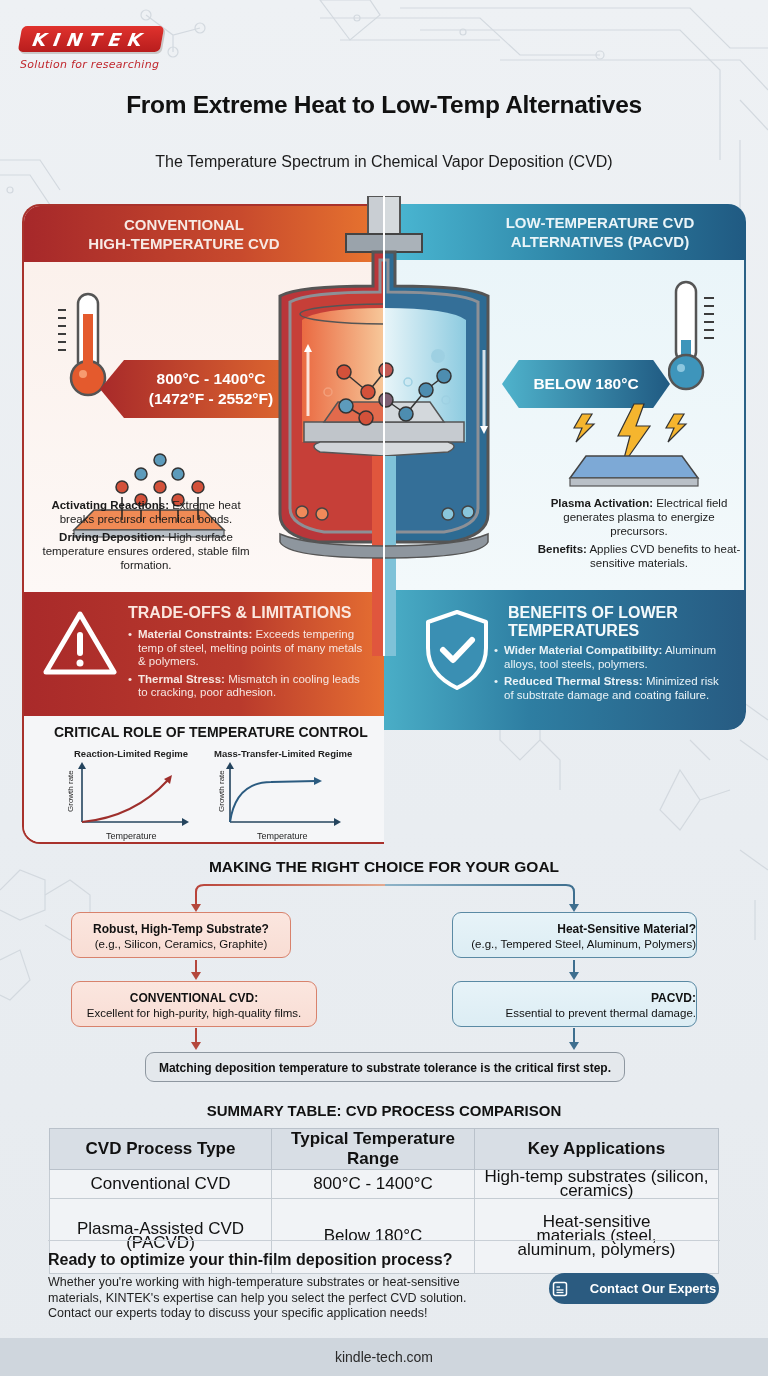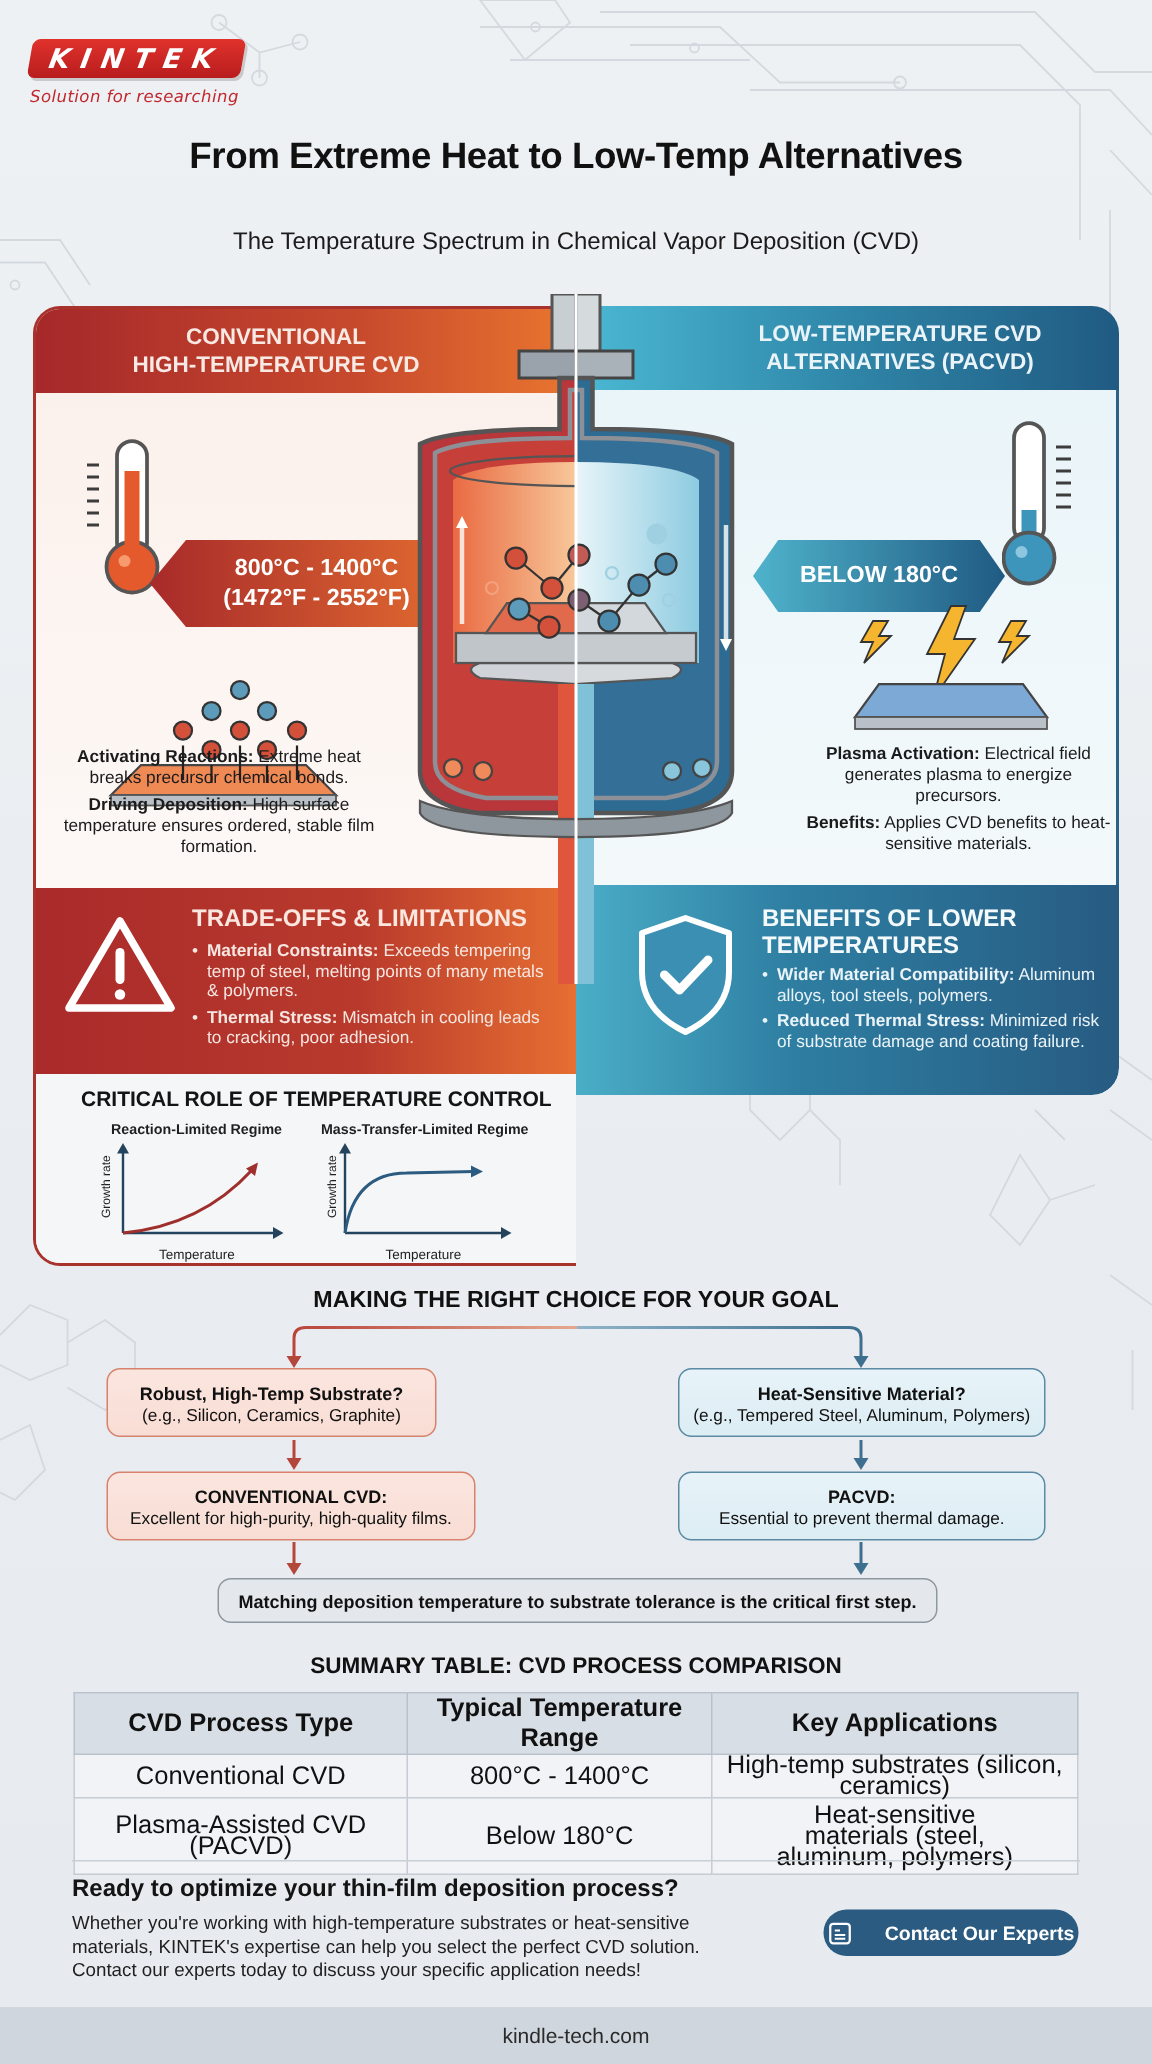--- a/index.html
+++ b/index.html
@@ -65,36 +65,36 @@
     background: linear-gradient(90deg, #a92a2a 0%, #b93a2c 60%, #e66f32 100%); color: #f6e6e1; }
   .trade h3 { position: absolute; left: 104px; top: 12px; font-size: 16px; color: #fbe7df; }
   .trade ul, .benef ul { position: absolute; list-style: none; font-size: 11.5px; line-height: 13.5px; }
   .trade ul { left: 104px; top: 36px; width: 240px; }
   .trade li, .benef li { margin-bottom: 4px; padding-left: 10px; position: relative; }
   .trade li::before, .benef li::before { content: "•"; position: absolute; left: 0; }
 
   .benef { position: absolute; left: 0; top: 386px; width: 100%; height: 140px;
     background: linear-gradient(90deg, #4aaec7 0%, #2e7ea2 40%, #275b82 100%); color: #eaf3f7; border-radius: 0 0 18px 0; }
   .benef h3 { position: absolute; left: 124px; top: 14px; font-size: 16px; line-height: 18px; color: #f4fafc; }
-  .benef ul { left: 124px; top: 54px; width: 230px; }
+  .benef ul { left: 110px; top: 54px; width: 230px; }
 
   .crit { position: absolute; left: 0; top: 510px; width: 100%; height: 130px; background: #f5f6f8; }
   .crit h4 { position: absolute; left: 30px; top: 8px; font-size: 14px; color: #141414; }
   .chart-title { position: absolute; font-size: 9.5px; font-weight: bold; color: #1f1f1f; }
   .axis-lab { position: absolute; font-size: 9px; color: #1f1f1f; }
 
   
   .reactor { position: absolute; left: 258px; top: 196px; width: 252px; height: 460px; }
 
   
   .flow-title { position: absolute; left: 0; right: 0; top: 858px; text-align: center; font-weight: bold; font-size: 15.5px; }
   .fbox { position: absolute; border-radius: 9px; text-align: center; font-size: 11.5px; line-height: 15px; padding-top: 9px; }
   .fbox b { display: block; font-size: 12px; }
   .fbox.red { background: linear-gradient(180deg,#fbe6df,#f8ddd4); border: 1.5px solid #d8826c; }
-  .fbox.blue { background: linear-gradient(180deg,#e7f3f8,#dcedf4); border: 1.5px solid #5a8aa4; }
+  .fbox.blue { background: linear-gradient(180deg,#e7f3f8,#dcedf4); border: 1.5px solid #5a8aa4; text-align: right; }
   .fbox.grey { background: #e4e8ec; border: 1.5px solid #8e97a0; font-weight: bold; font-size: 12px; padding-top: 8px; }
 
   
   .table-title { position: absolute; left: 0; right: 0; top: 1102px; text-align: center; font-weight: bold; font-size: 15px; }
   table { position: absolute; left: 49px; top: 1128px; width: 670px; border-collapse: collapse; font-size: 17px; }
   th { background: #d8dee5; font-weight: bold; height: 28px; border: 1px solid #b9c1ca; }
   td { height: 28px; text-align: center; border: 1px solid #c5ccd3; background: #f1f3f6; line-height: 14px; }
   tr.tall td { height: 40px; }
 
   .divider { position: absolute; left: 48px; right: 48px; top: 1240px; height: 1px; background: #c9cfd6; }
@@ -408,21 +408,21 @@
   </thead>
   <tbody>
     <tr>
       <td>Conventional CVD</td>
       <td>800°C - 1400°C</td>
       <td>High-temp substrates (silicon, ceramics)</td>
     </tr>
     <tr class="tall">
       <td>Plasma-Assisted CVD (PACVD)</td>
       <td>Below 180°C</td>
-      <td style="padding:4px 40px">Heat-sensitive materials (steel, aluminum, polymers)</td>
+      <td style="padding:16px 40px">Heat-sensitive materials (steel, aluminum, polymers)</td>
     </tr>
   </tbody>
 </table>
 
 <div class="divider"></div>
 <div class="cta-title">Ready to optimize your thin-film deposition process?</div>
 <div class="cta-text">Whether you're working with high-temperature substrates or heat-sensitive materials, KINTEK's expertise can help you select the perfect CVD solution. Contact our experts today to discuss your specific application needs!</div>
 <button class="cta-btn">
   <svg width="16" height="16">
     <rect x="1.5" y="1.5" width="13" height="13" rx="2" fill="none" stroke="#fff" stroke-width="1.5"></rect>

